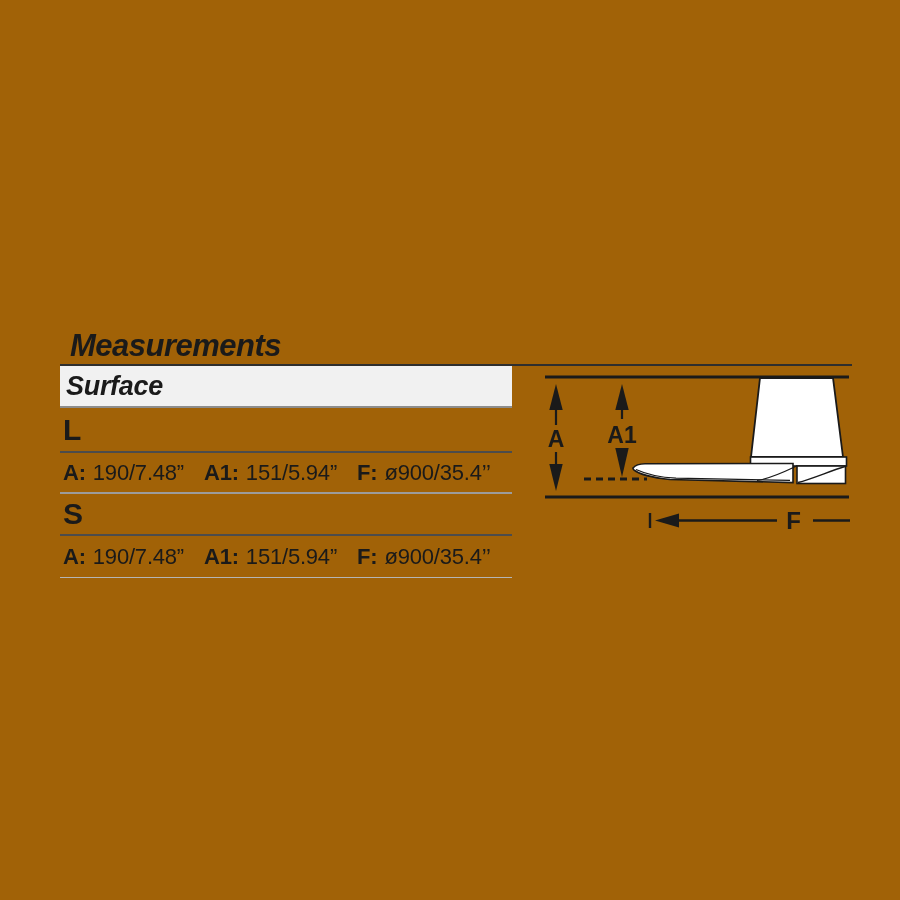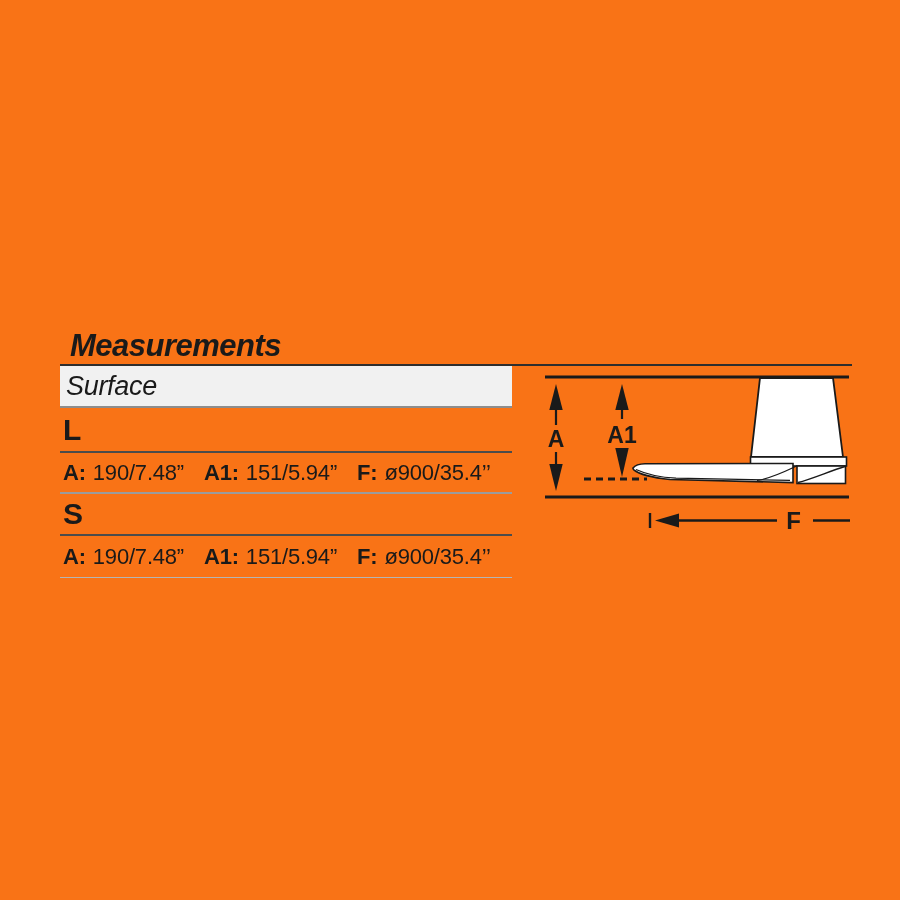--- a/index.html
+++ b/index.html
@@ -1,31 +1,31 @@
 <!DOCTYPE html>
 <html><head>
 <meta charset="utf-8">
 <style>
   html,body{margin:0;padding:0;background:#ffffff;}
   .canvas{
-    position:relative;width:900px;height:900px;background:#f97316;
+    position:relative;width:900px;height:900px;background:#a16207;
     font-family:"Liberation Sans",sans-serif;color:#1a1a1a;overflow:hidden;
   }
   .page-title{
     position:absolute;left:70px;top:328px;
     font-size:31px;font-weight:bold;font-style:italic;letter-spacing:-0.5px;
   }
   .top-rule{
     position:absolute;left:60px;top:364px;width:792px;height:2px;background:#2e2e2e;
   }
   .spec-table{position:absolute;left:60px;top:366px;width:452px;}
   .surface-row{
     height:40px;background:#f1f1f1;border-bottom:2px solid #8d8d8d;
     display:flex;align-items:center;padding-left:6px;
-    font-size:27px;font-weight:normal;font-style:italic;letter-spacing:-0.3px;text-align:right;
+    font-size:27px;font-weight:bold;font-style:italic;letter-spacing:-0.3px;text-align:right;
   }
   .label-row{
     height:43px;border-bottom:2px solid #4c4c4c;
     display:flex;align-items:center;padding-left:3px;
     font-size:30px;font-weight:bold;
   }
   .values-row{
     height:39px;border-bottom:2px solid #9c9c9c;
     display:flex;align-items:center;gap:20px;padding-left:3px;
     font-size:22px;letter-spacing:-0.2px;

